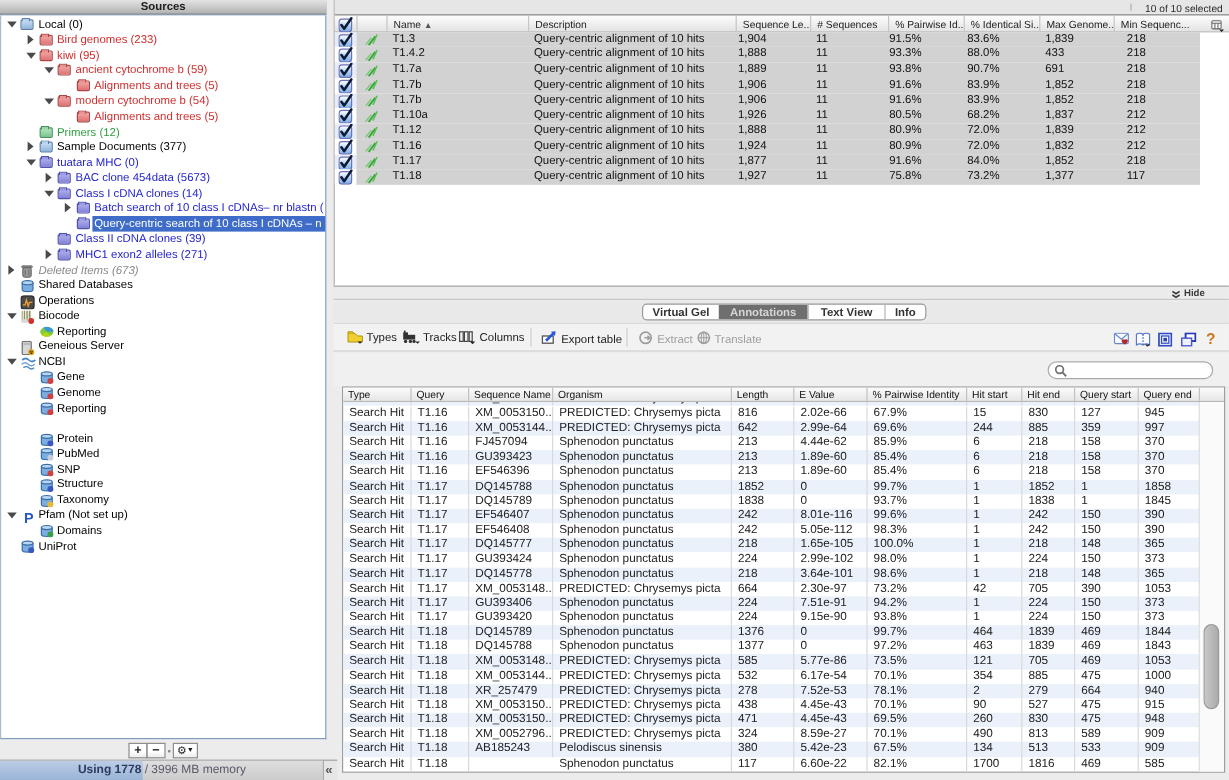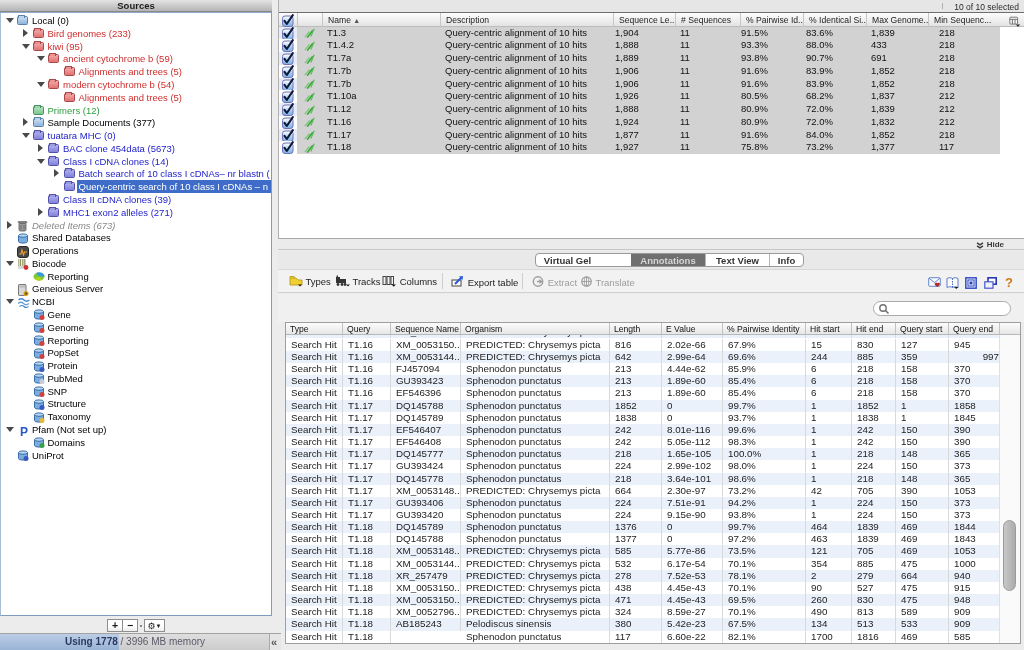--- a/index.html
+++ b/index.html
@@ -262,30 +262,20 @@
       <div class="tn" style="top:320.5px">
         <span style="position:absolute;left:31.5px;top:0.5px;width:13px;height:12px;">
           <svg class="icx" width="12" height="11" viewBox="0 0 12 11" style="left:0;">
             <path d="M1.5 2.5 v6 a4.5 1.6 0 0 0 9 0 v-6" fill="#7aade0" stroke="#3a6ea8" stroke-width="1"></path>
             <ellipse cx="6" cy="2.6" rx="4.5" ry="1.7" fill="#b8d6f2" stroke="#3a6ea8" stroke-width="1"></ellipse>
             <circle cx="9" cy="8.5" r="2.5" fill="#d04040"></circle>
           </svg>
         </span>
         <span class="tx " style="left:46.5px">Reporting</span>
       </div>
-      <div class="tn" style="top:333.3px">
-        <span style="position:absolute;left:31.5px;top:0.5px;width:13px;height:12px;">
-          <svg class="icx" width="12" height="11" viewBox="0 0 12 11" style="left:0;">
-            <path d="M1.5 2.5 v6 a4.5 1.6 0 0 0 9 0 v-6" fill="#7aade0" stroke="#3a6ea8" stroke-width="1"></path>
-            <ellipse cx="6" cy="2.6" rx="4.5" ry="1.7" fill="#b8d6f2" stroke="#3a6ea8" stroke-width="1"></ellipse>
-            <circle cx="9" cy="8.5" r="2.5" fill="#d04040"></circle>
-          </svg>
-        </span>
-        <span class="tx " style="left:46.5px">PopSet</span>
-      </div>
       <div class="tn" style="top:346.1px">
         <span style="position:absolute;left:31.5px;top:0.5px;width:13px;height:12px;">
           <svg class="icx" width="12" height="11" viewBox="0 0 12 11" style="left:0;">
             <path d="M1.5 2.5 v6 a4.5 1.6 0 0 0 9 0 v-6" fill="#7aade0" stroke="#3a6ea8" stroke-width="1"></path>
             <ellipse cx="6" cy="2.6" rx="4.5" ry="1.7" fill="#b8d6f2" stroke="#3a6ea8" stroke-width="1"></ellipse>
             <circle cx="9" cy="8.5" r="2.5" fill="#3858c0"></circle>
           </svg>
         </span>
         <span class="tx " style="left:46.5px">Protein</span>
       </div>
@@ -629,21 +619,21 @@
 <div id="hidestrip">
       <svg id="hidechev2" style="position:absolute;right:40px;top:3px;" width="8" height="7" viewBox="0 0 8 7">
         <path d="M1 0.8 L4 2.8 L7 0.8" fill="none" stroke="#3a3a3a" stroke-width="1.4"></path>
         <path d="M1 3.8 L4 5.8 L7 3.8" fill="none" stroke="#3a3a3a" stroke-width="1.4"></path>
       </svg>
       <span id="hidelbl">Hide</span>
     </div>
 <div id="tabrow">
       <div id="tabs">
   <div class="tb" style="width:63px;">Virtual Gel</div>
-  <div class="tb sel" style="width:74px;margin-left:32px;">Annotations</div>
+  <div class="tb sel" style="width:74px;">Annotations</div>
   <div class="tb" style="width:64px;border-left:1px solid #b5b5b5;">Text View</div>
   <div class="tb" style="width:34px;border-left:1px solid #b5b5b5;">Info</div>
 </div>
     </div>
 <div id="toolbar">
       <span class="tbi" style="left:11px;"><svg width="14" height="12" viewBox="0 0 14 12">
           <path d="M1 3 h6 l2 2 h4 v5 h-12 z" fill="#f0d030" stroke="#b09010" stroke-width="0.8"></path>
           <path d="M1 3 v-1.5 h4 l1 1.5" fill="#e8c820" stroke="#b09010" stroke-width="0.8"></path>
           <path d="M9 9.5 L13 9.5 L11 11.5 Z" fill="#222"></path>
         </svg><span class="lbl"> Types</span></span>
@@ -758,21 +748,21 @@
           <span class="bc" style="width:57px;">Search Hit</span>
           <span class="bc" style="width:48px;">T1.16</span>
           <span class="bc" style="width:70px;">XM_0053144...</span>
           <span class="bc" style="width:149px;">PREDICTED: Chrysemys picta</span>
           <span class="bc" style="width:52px;">642</span>
           <span class="bc" style="width:61px;">2.99e-64</span>
           <span class="bc" style="width:83px;">69.6%</span>
           <span class="bc" style="width:46px;">244</span>
           <span class="bc" style="width:44px;">885</span>
           <span class="bc" style="width:53px;">359</span>
-          <span class="bc" style="width:51px;text-align:right;">997</span>
+          <span class="bc" style="width:51px;">997</span>
           <span style="flex:1"></span>
         </div>
         <div class="br">
           <span class="bc" style="width:57px;">Search Hit</span>
           <span class="bc" style="width:48px;">T1.16</span>
           <span class="bc" style="width:70px;">FJ457094</span>
           <span class="bc" style="width:149px;">Sphenodon punctatus</span>
           <span class="bc" style="width:52px;">213</span>
           <span class="bc" style="width:61px;">4.44e-62</span>
           <span class="bc" style="width:83px;">85.9%</span>

